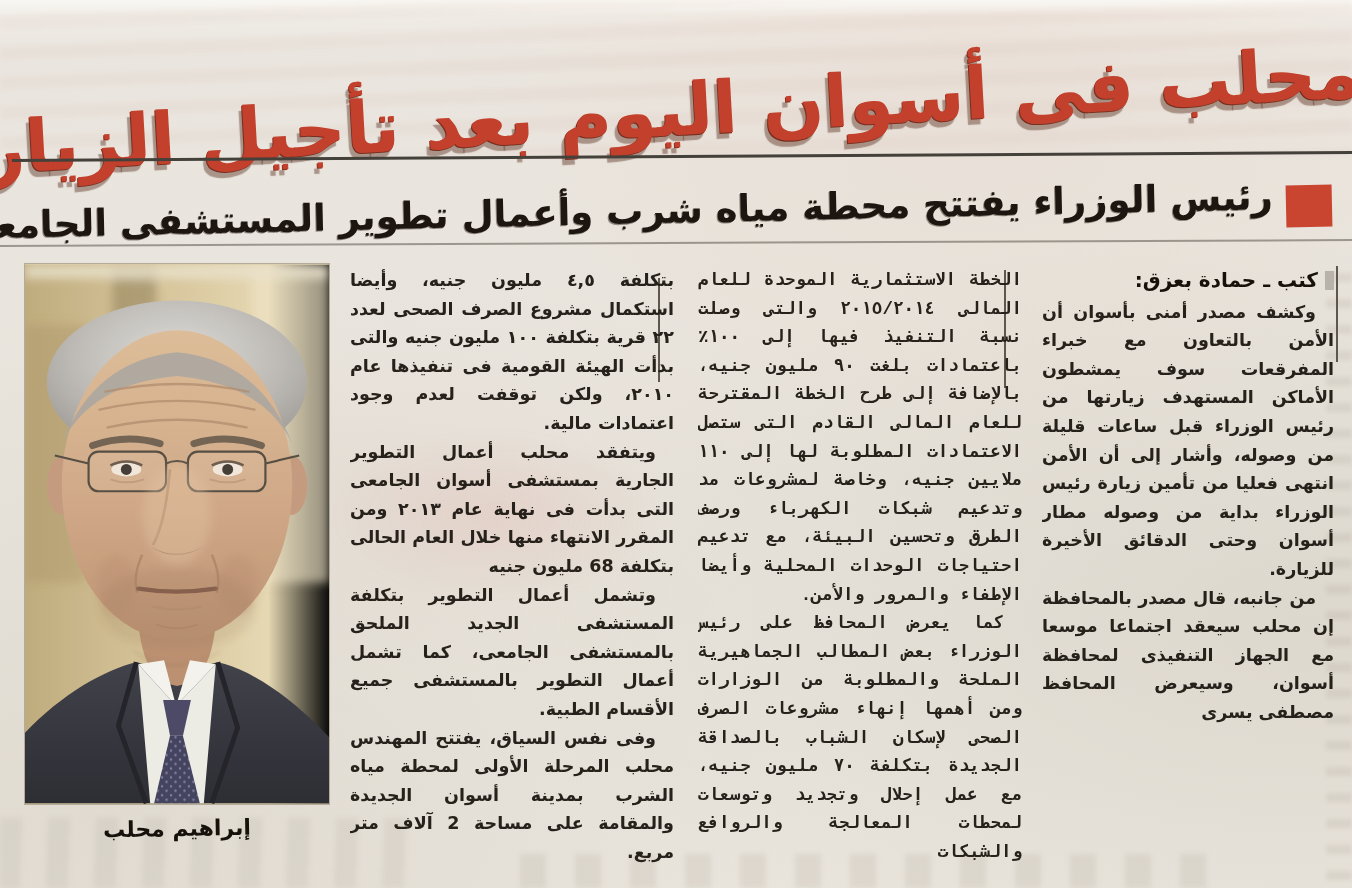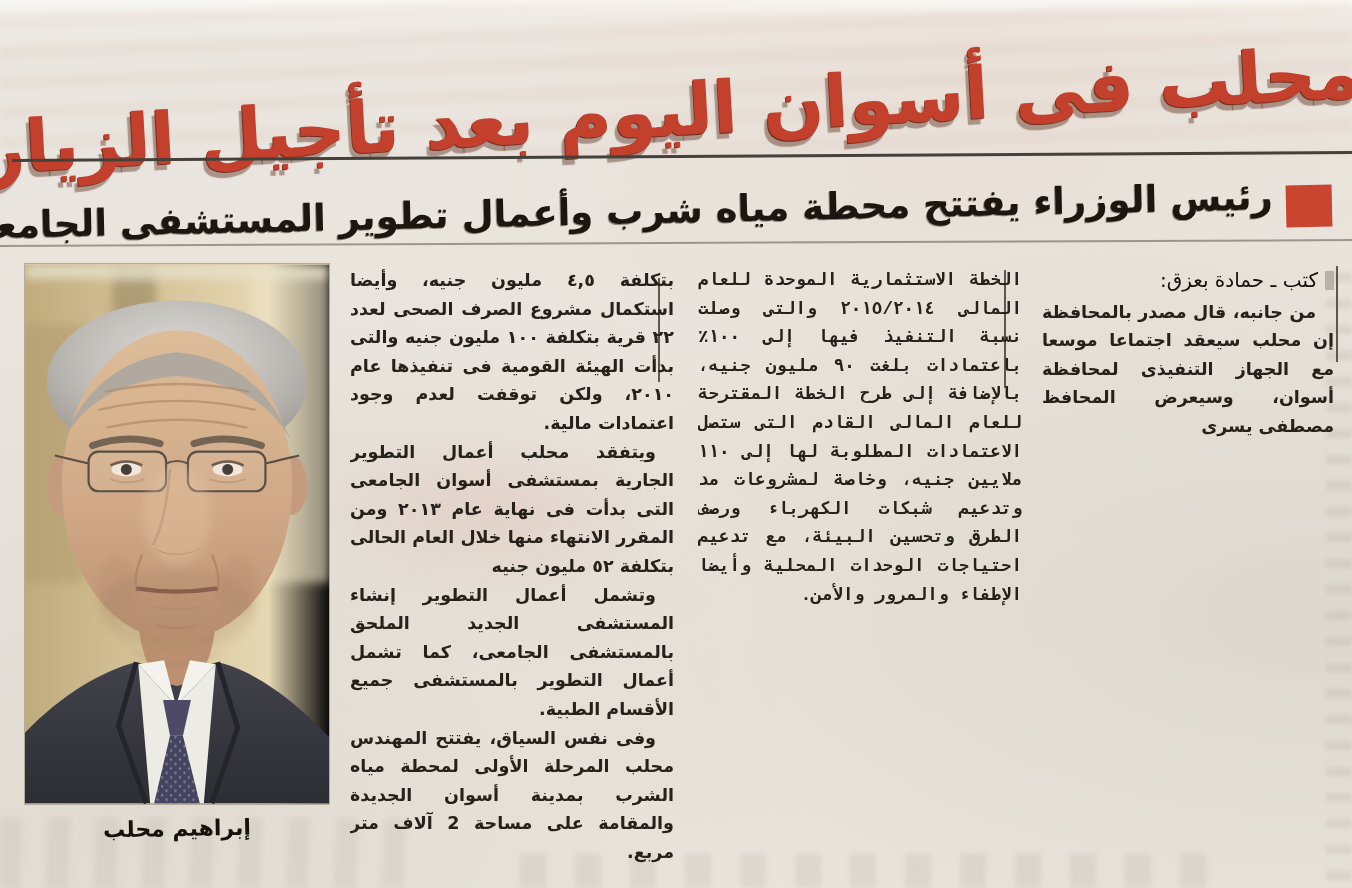--- a/index.html
+++ b/index.html
@@ -52,21 +52,21 @@
   .sep-2{left:658px;top:278px;height:104px;}
 
   .col{position:absolute;top:266px;height:608px;overflow:hidden;
     font-size:17.5px;line-height:28.6px;font-weight:600;color:#27211b;
     text-align:justify;}
   .col p{margin:0;text-indent:18px;}
   .col p.cont{text-indent:0;}
   .col-1{left:1042px;width:292px;}
   .col-2{left:698px;width:324px;font-family:Liberation Mono, monospace;}
   .col-3{left:350px;width:324px;}
-  .byline{font-size:20px;font-weight:normal;color:#161009;margin:0 0 3px 0 !important;
+  .byline{font-size:20px;font-weight:bold;color:#161009;margin:0 0 3px 0 !important;
     text-indent:0 !important;white-space:nowrap;}
   .byline-tick{display:inline-block;width:9px;height:19px;background:#b8b3aa;
     margin-left:7px;vertical-align:-3px;}
 
   .photo{position:absolute;left:24px;top:263px;width:306px;height:542px;margin:0;
     border:1px solid #b5ab9a;box-sizing:border-box;overflow:hidden;background:#d6c49c;}
   .photo svg{display:block;width:100%;height:100%;}
   .photo-caption{position:absolute;left:24px;top:816px;width:306px;margin:0;
     text-align:center;font-size:22px;font-weight:bold;color:#17110b;
     transform:rotate(-1deg);}
@@ -91,31 +91,33 @@
   <h2 class="subheadline">رئيس الوزراء يفتتح محطة مياه شرب وأعمال تطوير المستشفى الجامعى</h2>
 
   <div class="rule-2"></div>
 
   <div class="colsep sep-r"></div>
   <div class="colsep sep-1"></div>
   <div class="colsep sep-2"></div>
 
   <section class="col col-1">
     <p class="byline"><span class="byline-tick"></span><span>كتب ـ حمادة بعزق:</span></p>
+    <p>وكشف مصدر أمنى بأسوان أن الأمن بالتعاون مع خبراء المفرقعات سوف يمشطون الأماكن المستهدف زيارتها من رئيس الوزراء قبل ساعات قليلة من وصوله، وأشار إلى أن الأمن انتهى فعليا من تأمين زيارة رئيس الوزراء بداية من وصوله مطار أسوان وحتى الدقائق الأخيرة للزيارة.</p>
     <p>من جانبه، قال مصدر بالمحافظة إن محلب سيعقد اجتماعا موسعا مع الجهاز التنفيذى لمحافظة أسوان، وسيعرض المحافظ مصطفى يسرى</p>
   </section>
 
   <section class="col col-2">
     <p class="cont">الخطة الاستثمارية الموحدة للعام المالى ٢٠١٥/٢٠١٤ والتى وصلت نسبة التنفيذ فيها إلى ١٠٠٪ باعتمادات بلغت ٩٠ مليون جنيه، بالإضافة إلى طرح الخطة المقترحة للعام المالى القادم التى ستصل الاعتمادات المطلوبة لها إلى ١١٠ ملايين جنيه، وخاصة لمشروعات مد وتدعيم شبكات الكهرباء ورصف الطرق وتحسين البيئة، مع تدعيم احتياجات الوحدات المحلية وأيضا الإطفاء والمرور والأمن.</p>
+    <p>كما يعرض المحافظ على رئيس الوزراء بعض المطالب الجماهيرية الملحة والمطلوبة من الوزارات ومن أهمها إنهاء مشروعات الصرف الصحى لإسكان الشباب بالصداقة الجديدة بتكلفة ٧٠ مليون جنيه، مع عمل إحلال وتجديد وتوسعات لمحطات المعالجة والروافع والشبكات</p>
   </section>
 
   <section class="col col-3">
     <p class="cont">بتكلفة ٤,٥ مليون جنيه، وأيضا استكمال مشروع الصرف الصحى لعدد ٢٢ قرية بتكلفة ١٠٠ مليون جنيه والتى بدأت الهيئة القومية فى تنفيذها عام ٢٠١٠، ولكن توقفت لعدم وجود اعتمادات مالية.</p>
-    <p>ويتفقد محلب أعمال التطوير الجارية بمستشفى أسوان الجامعى التى بدأت فى نهاية عام ٢٠١٣ ومن المقرر الانتهاء منها خلال العام الحالى بتكلفة ٥٢ مليون جنيه</p>
-    <p>وتشمل أعمال التطوير إنشاء المستشفى الجديد الملحق بالمستشفى الجامعى، كما تشمل أعمال التطوير بالمستشفى جميع الأقسام الطبية.</p>
+    <p>ويتفقد محلب أعمال التطوير الجارية بمستشفى أسوان الجامعى التى بدأت فى نهاية عام ٢٠١٣ ومن المقرر الانتهاء منها خلال العام الحالى بتكلفة 68 مليون جنيه</p>
+    <p>وتشمل أعمال التطوير بتكلفة المستشفى الجديد الملحق بالمستشفى الجامعى، كما تشمل أعمال التطوير بالمستشفى جميع الأقسام الطبية.</p>
     <p>وفى نفس السياق، يفتتح المهندس محلب المرحلة الأولى لمحطة مياه الشرب بمدينة أسوان الجديدة والمقامة على مساحة 2 آلاف متر مربع.</p>
   </section>
 
   <figure class="photo">
     <svg viewBox="0 0 306 542" xmlns="http://www.w3.org/2000/svg">
       <defs>
         <linearGradient id="bgGrad" x1="0" y1="0" x2="1" y2="0">
           <stop offset="0" stop-color="#bca878"></stop>
           <stop offset="0.28" stop-color="#cdb98c"></stop>
           <stop offset="0.55" stop-color="#dac89e"></stop>

